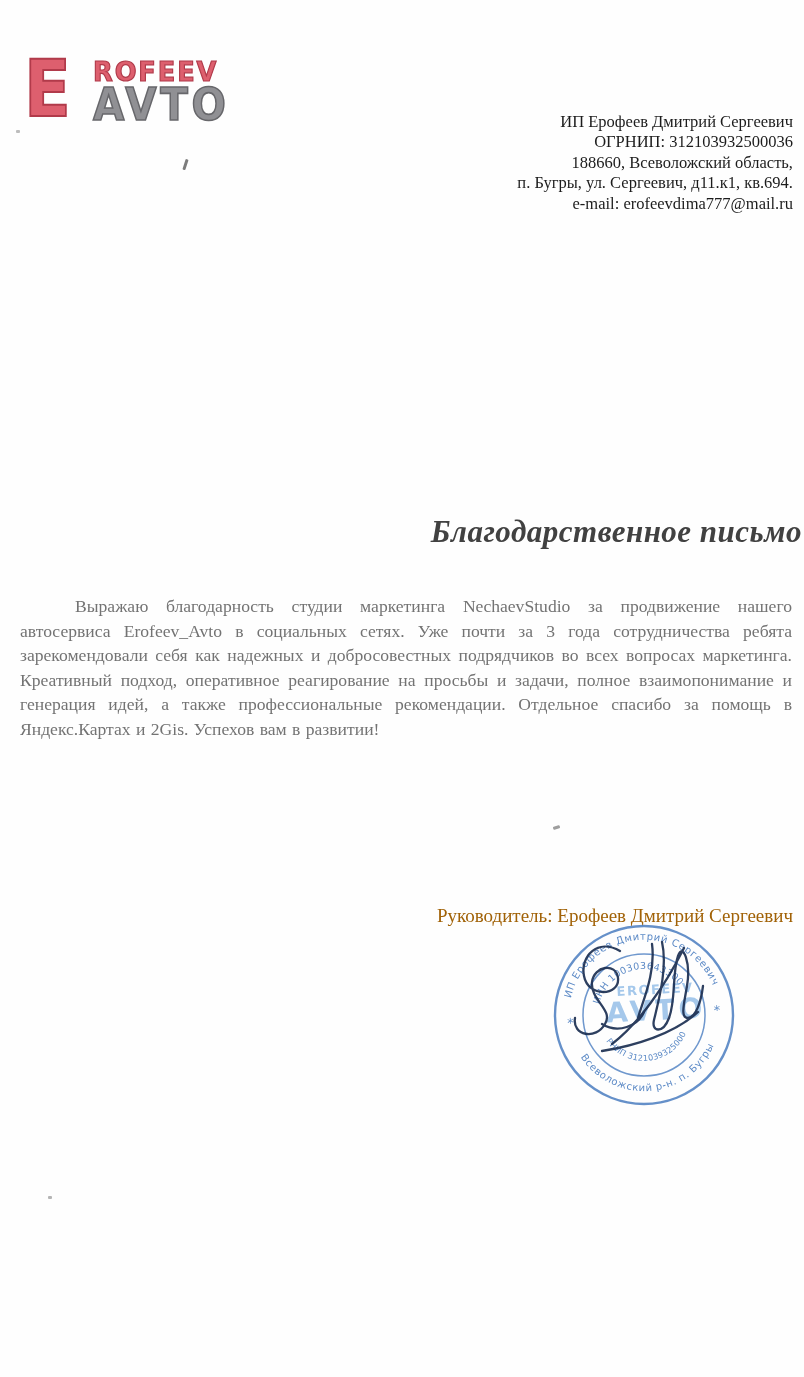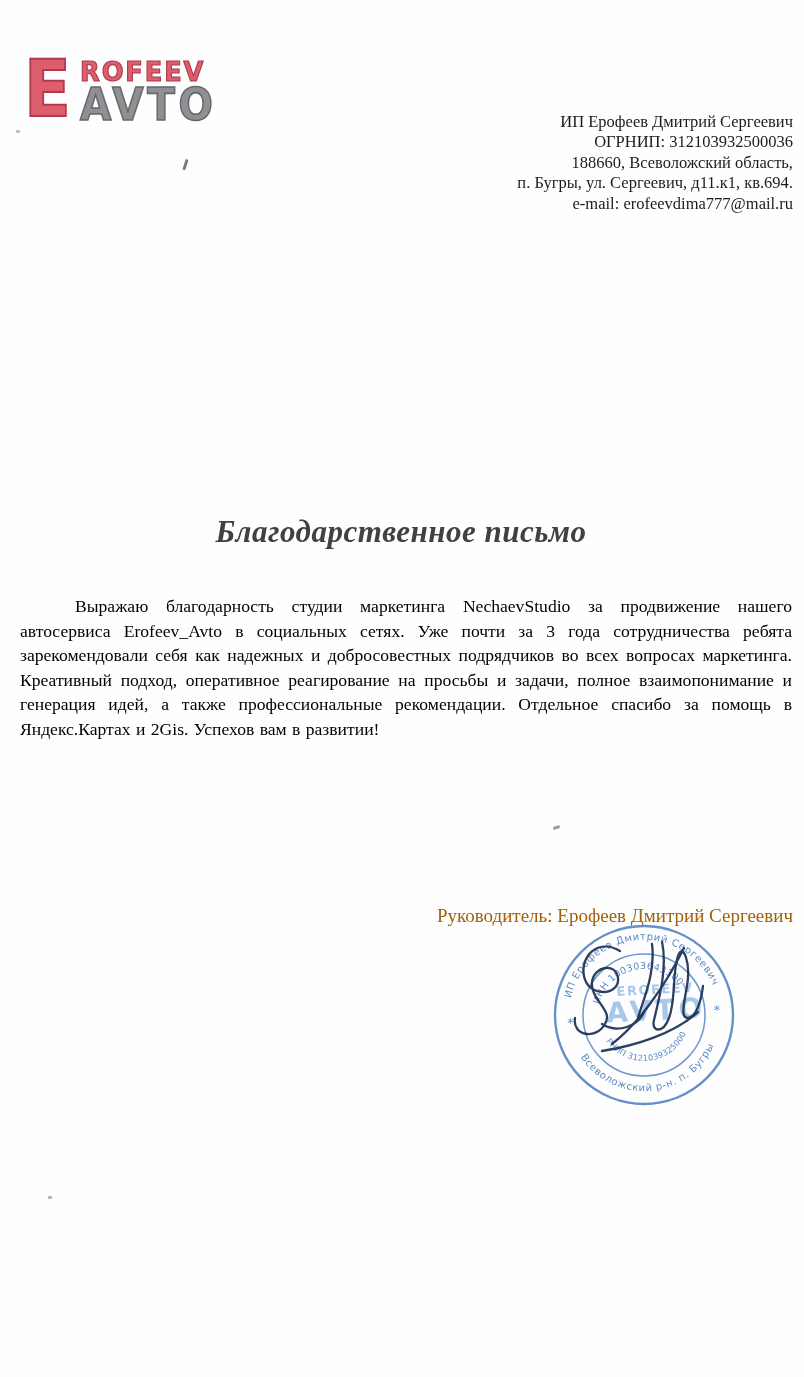--- a/index.html
+++ b/index.html
@@ -20,21 +20,21 @@
     font-weight:bold;line-height:1;
     user-select:none;
   }
   .logo-e{
     font-size:78px;line-height:0.82;
     color:#dd5f6e;
     -webkit-text-stroke:2px #b13a4a;
     transform:scaleX(0.88);transform-origin:left top;
     letter-spacing:0;
   }
-  .logo-right{display:flex;flex-direction:column;margin-left:3px;}
+  .logo-right{display:flex;flex-direction:column;margin-left:16px;}
   .logo-rofeev{
     font-size:27px;letter-spacing:2px;
     color:#dd5f6e;-webkit-text-stroke:1.2px #b13a4a;
     transform:scaleX(0.95);transform-origin:left top;
   }
   .logo-avto{
     font-size:44px;letter-spacing:4px;line-height:0.82;
     color:#909094;-webkit-text-stroke:1.6px #67676b;
     margin-top:2px;
     transform:scaleX(0.92);transform-origin:left top;
@@ -45,32 +45,32 @@
     position:absolute;right:11px;top:112px;
     text-align:right;
     font-size:16.5px;line-height:20.4px;
     color:#1c1c1c;
   }
   .header-block div{white-space:nowrap;}
 
   
   .doc-title{
     position:absolute;left:0;top:514px;width:802px;
-    text-align:center;
+    text-align:right;
     font-size:31px;font-weight:bold;font-style:italic;
     color:#414141;
     letter-spacing:0.5px;
   }
 
   
   .doc-body{
     position:absolute;left:20px;top:594px;width:772px;
     font-size:17.6px;line-height:24.6px;
     text-align:justify;text-indent:55px;
-    color:#000000;
+    color:#737373;
     word-spacing:1px;
   }
 
   
   .sig-line{
     position:absolute;right:11px;top:905px;
     font-size:19px;color:#a16207;white-space:nowrap;
   }
 
   

